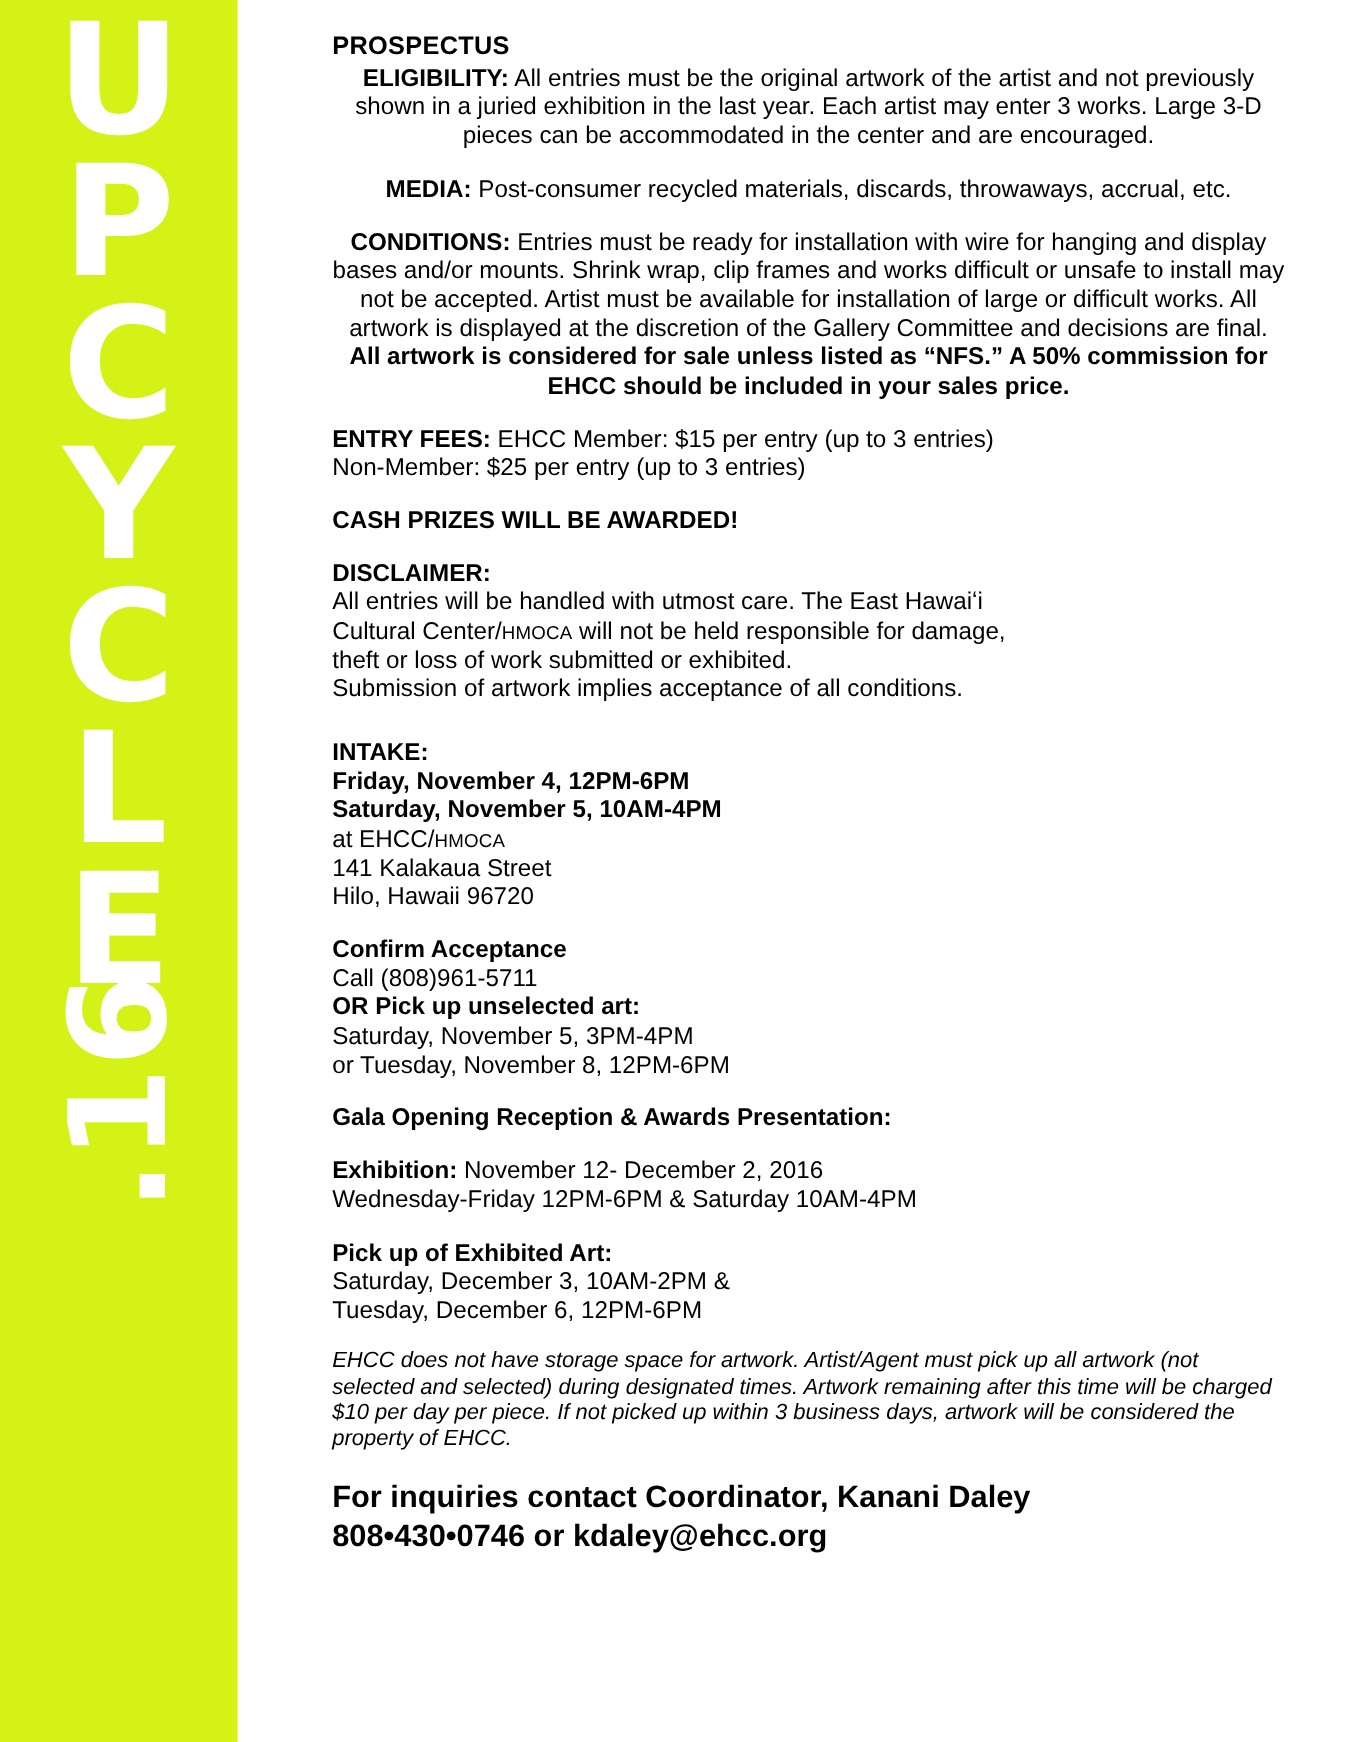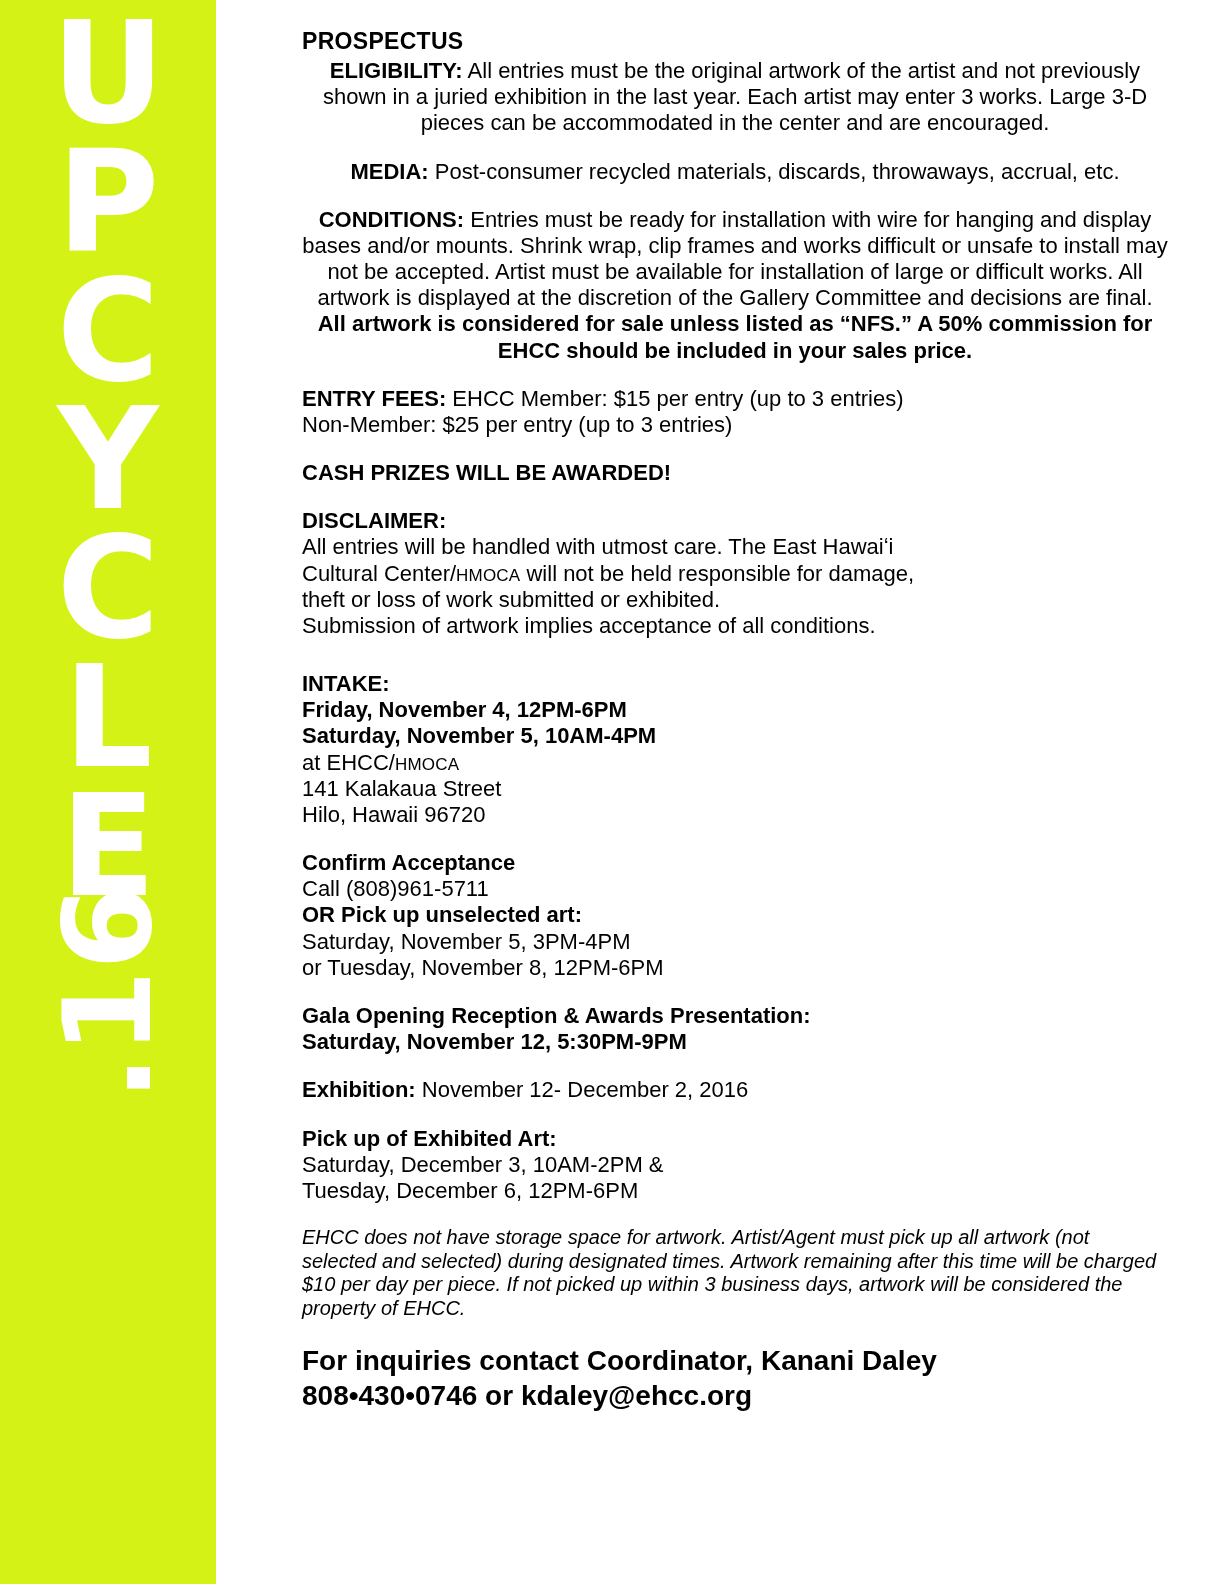--- a/index.html
+++ b/index.html
@@ -181,27 +181,27 @@
     <div class="block">
       <div class="line b">Confirm Acceptance</div>
       <div class="line">Call (808)961-5711</div>
       <div class="line b">OR Pick up unselected art:</div>
       <div class="line">Saturday, November 5, 3PM-4PM</div>
       <div class="line">or Tuesday, November 8, 12PM-6PM</div>
     </div>
 
     <div class="block">
       <div class="line b">Gala Opening Reception &amp; Awards Presentation:</div>
-      <div class="line b">Saturday, November 12,  5:30PM-9PM</div>
     </div>
 
     <div class="block">
       <div class="line">
         <span class="lbl">Exhibition:</span><span> November 12- December 2, 2016</span>
       </div>
+      <div class="line">Wednesday-Friday 12PM-6PM &amp; Saturday 10AM-4PM</div>
     </div>
 
     <div class="block">
       <div class="line b">Pick up of Exhibited Art:</div>
       <div class="line">Saturday, December 3, 10AM-2PM &amp;</div>
       <div class="line">Tuesday, December 6, 12PM-6PM</div>
     </div>
 
     <p class="fineprint">EHCC does not have storage space for artwork. Artist/Agent must pick up all artwork (not selected and selected) during designated times. Artwork remaining after this time will be charged $10 per day per piece. If not picked up within 3 business days, artwork will be considered the property of EHCC.</p>
 

